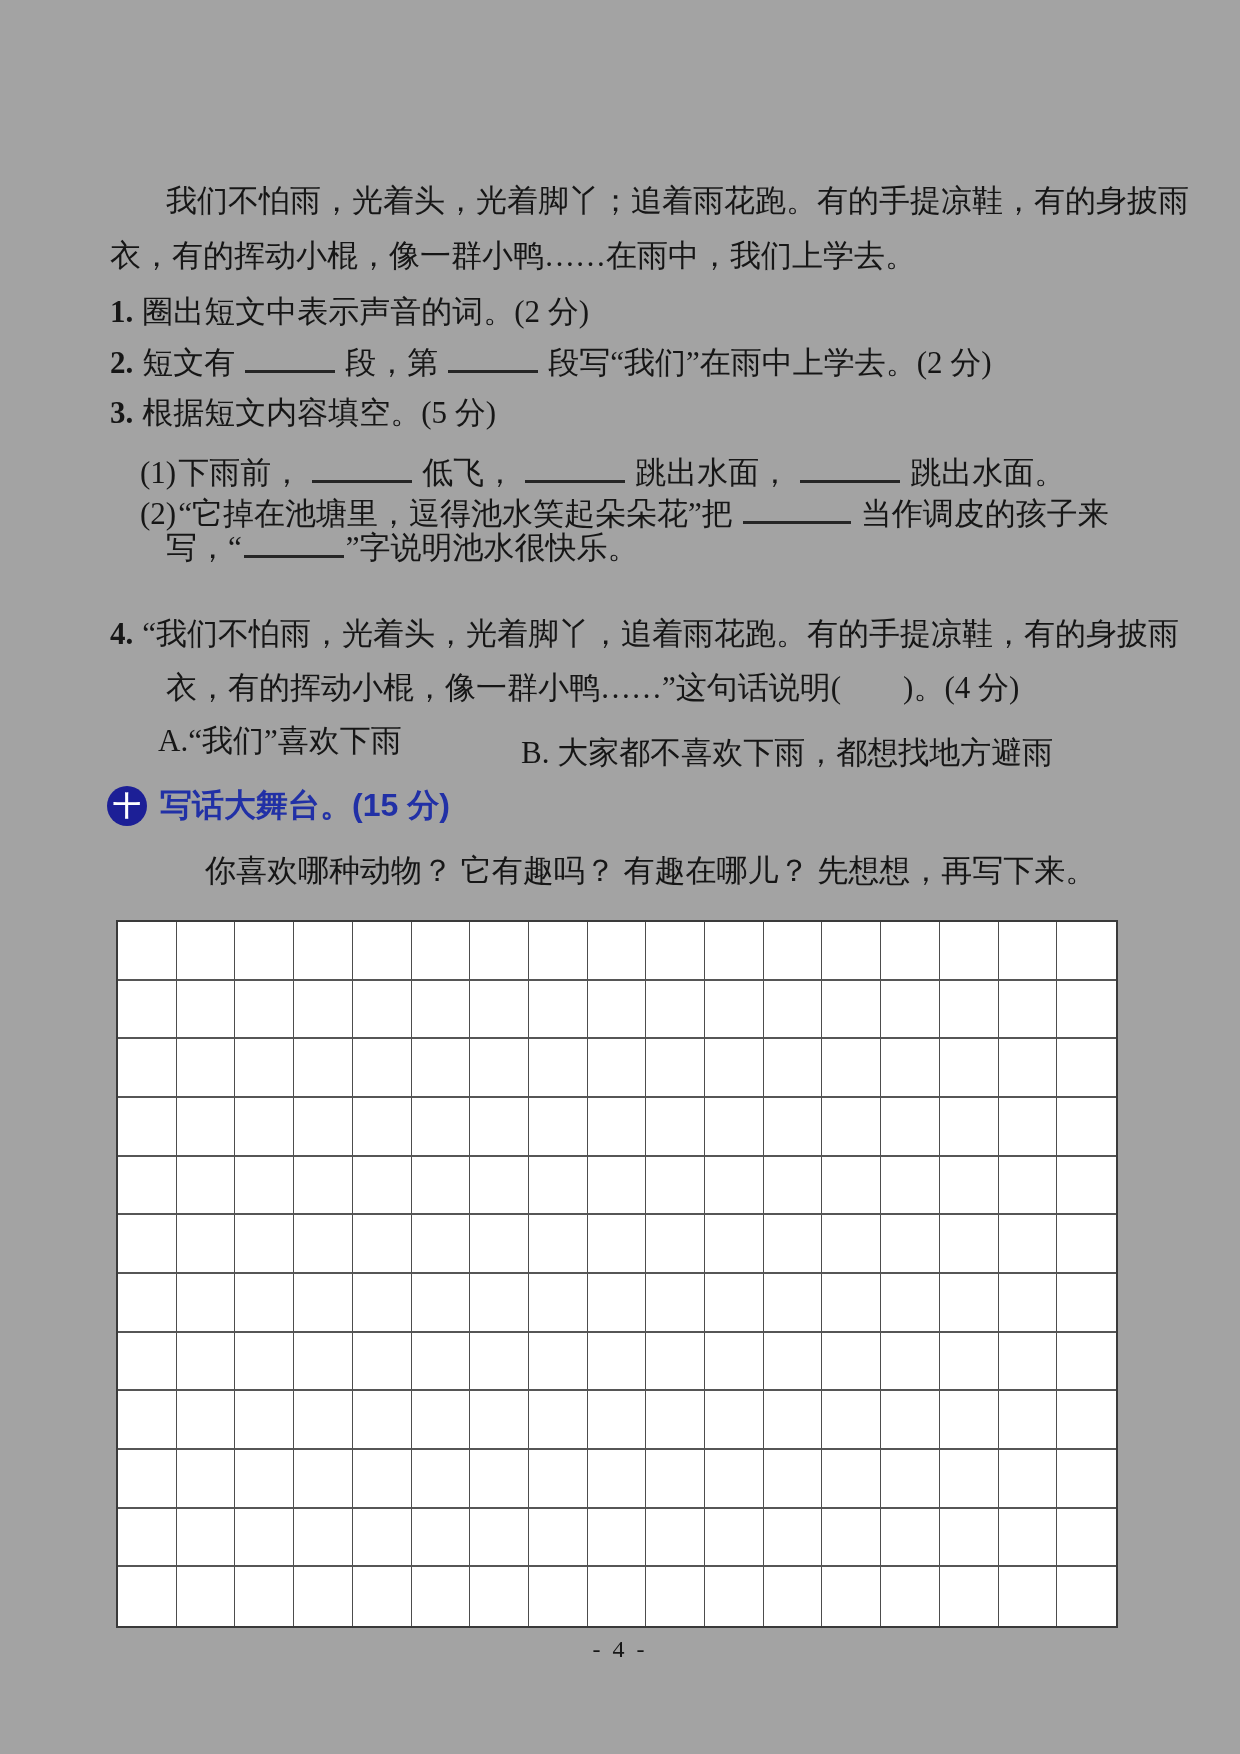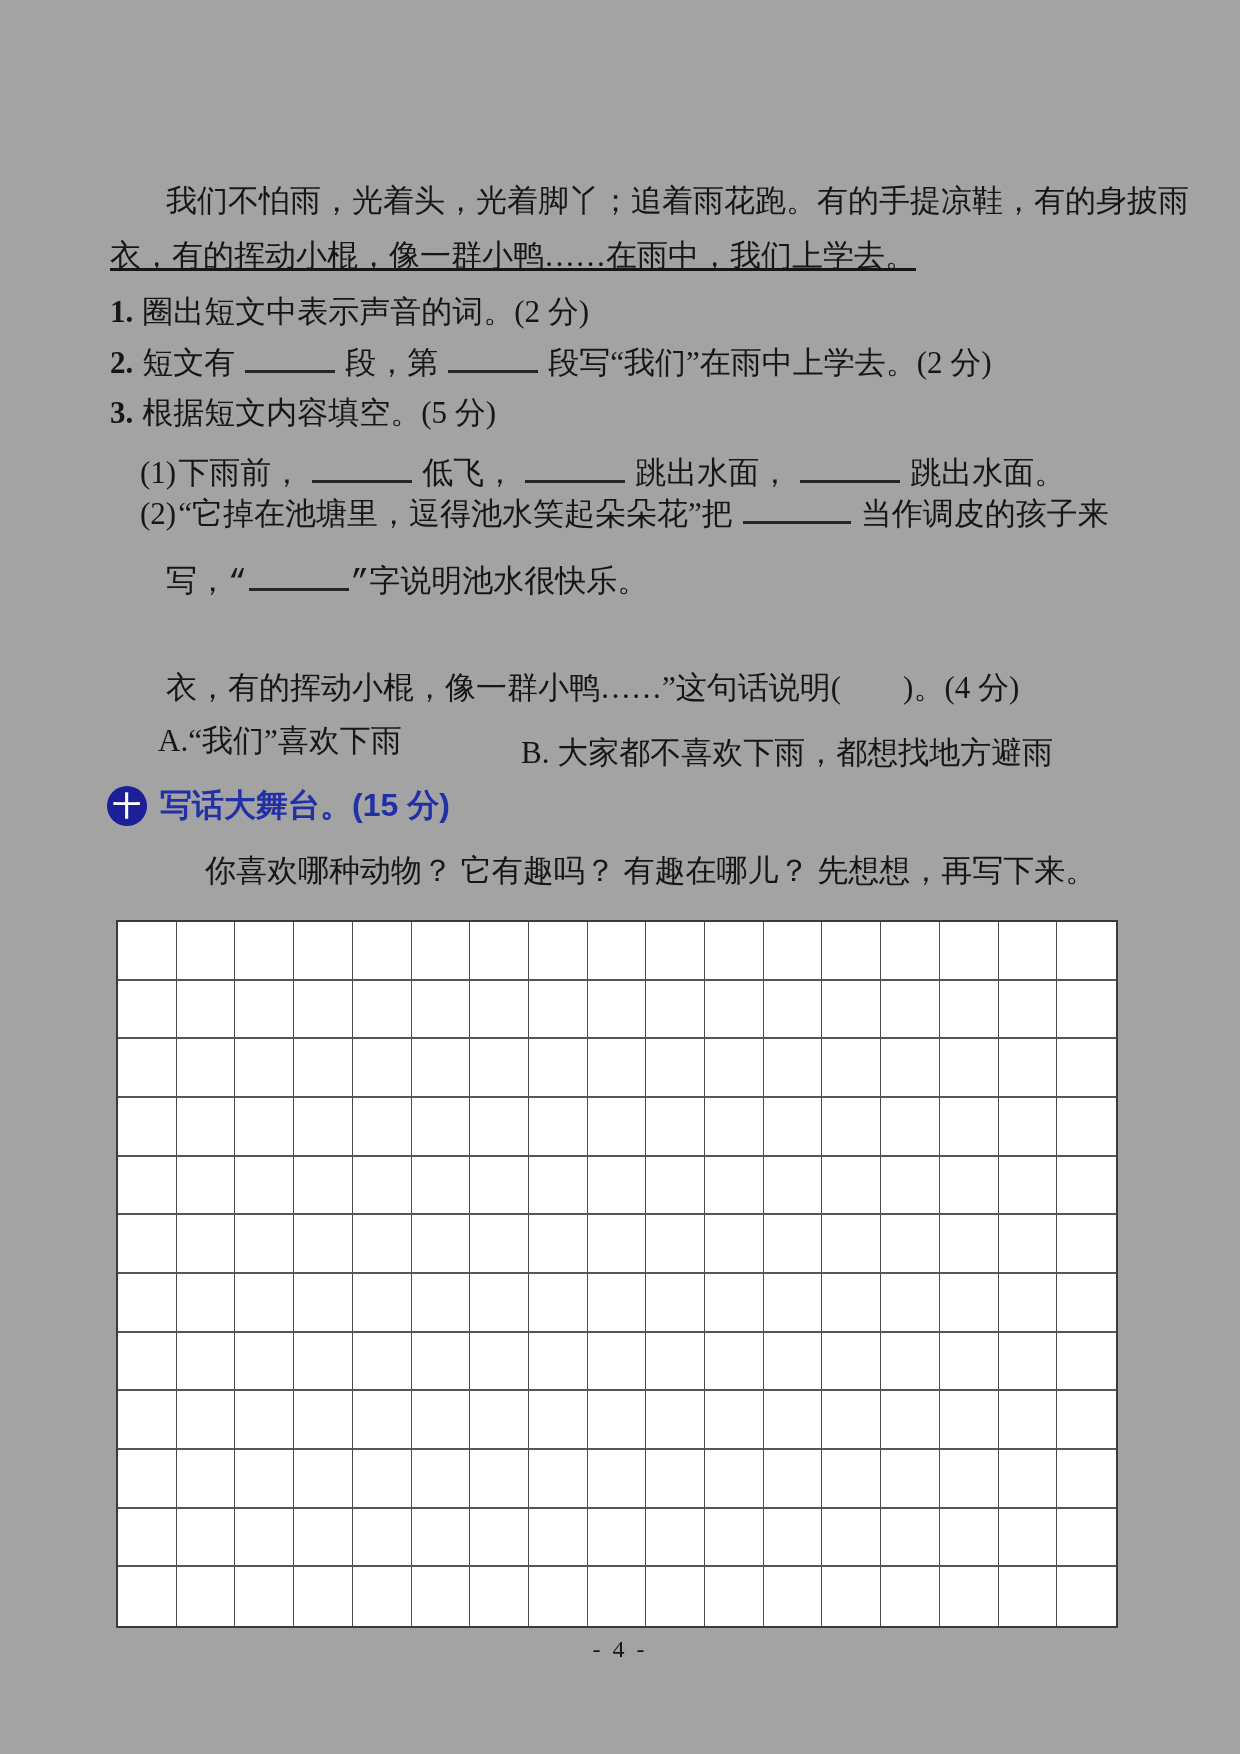--- a/index.html
+++ b/index.html
@@ -67,45 +67,48 @@
   }
 </style>
 </head>
 <body>
 
 <div class="page">
 
   <div class="line indent-para" style="top:178px;">
     <span>我们不怕雨，光着头，光着脚丫；追着雨花跑。有的手提凉鞋，有的身披雨</span>
   </div>
-  <div class="line" style="top:233px;text-decoration:underline;">
+  <div class="line" style="top:233px;">
     <span>衣，有的挥动小棍，像一群小鸭……在雨中，我们上学去。</span>
   </div>
 
   <div class="line" style="top:289px;">
     <span class="qnum">1.</span><span>圈出短文中表示声音的词。(2 分)</span>
   </div>
 
   <div class="line" style="top:338px;">
     <span class="qnum">2.</span><span>短文有</span><span class="blank w90"></span><span>段，第</span><span class="blank w90"></span><span>段写“我们”在雨中上学去。(2 分)</span>
   </div>
 
   <div class="line" style="top:390px;">
     <span class="qnum">3.</span><span>根据短文内容填空。(5 分)</span>
   </div>
   <div class="line indent-sub" style="top:448px;">
     <span class="sublabel">(1)</span><span>下雨前，</span><span class="blank w100"></span><span>低飞，</span><span class="blank w100"></span><span>跳出水面，</span><span class="blank w100"></span><span>跳出水面。</span>
   </div>
   <div class="line indent-sub" style="top:489px;">
     <span class="sublabel">(2)</span><span>“它掉在池塘里，逗得池水笑起朵朵花”把</span><span class="blank w108"></span><span>当作调皮的孩子来</span>
   </div>
-  <div class="line indent-cont" style="top:556px;font-family:Liberation Mono, monospace;">
+  <div class="line indent-cont" style="top:523px;">
     <span>写，“</span><span class="blank w100" style="margin:0 2px;"></span><span>”字说明池水很快乐。</span>
   </div>
 
+  <div class="line" style="top:611px;">
+    <span class="qnum">4.</span><span>“我们不怕雨，光着头，光着脚丫，追着雨花跑。有的手提凉鞋，有的身披雨</span>
+  </div>
   <div class="line indent-cont" style="top:665px;">
     <span>衣，有的挥动小棍，像一群小鸭……”这句话说明(　　)。(4 分)</span>
   </div>
   <div class="line indent-opt" style="top:718px;">
     <span>A.“我们”喜欢下雨</span>
     <span class="opt-b">B. 大家都不喜欢下雨，都想找地方避雨</span>
   </div>
 
   <div class="section-header" style="color: rgb(33, 48, 166);">
     <span class="section-icon" id="section-icon" style="background: rgb(28, 31, 150);">十</span>

